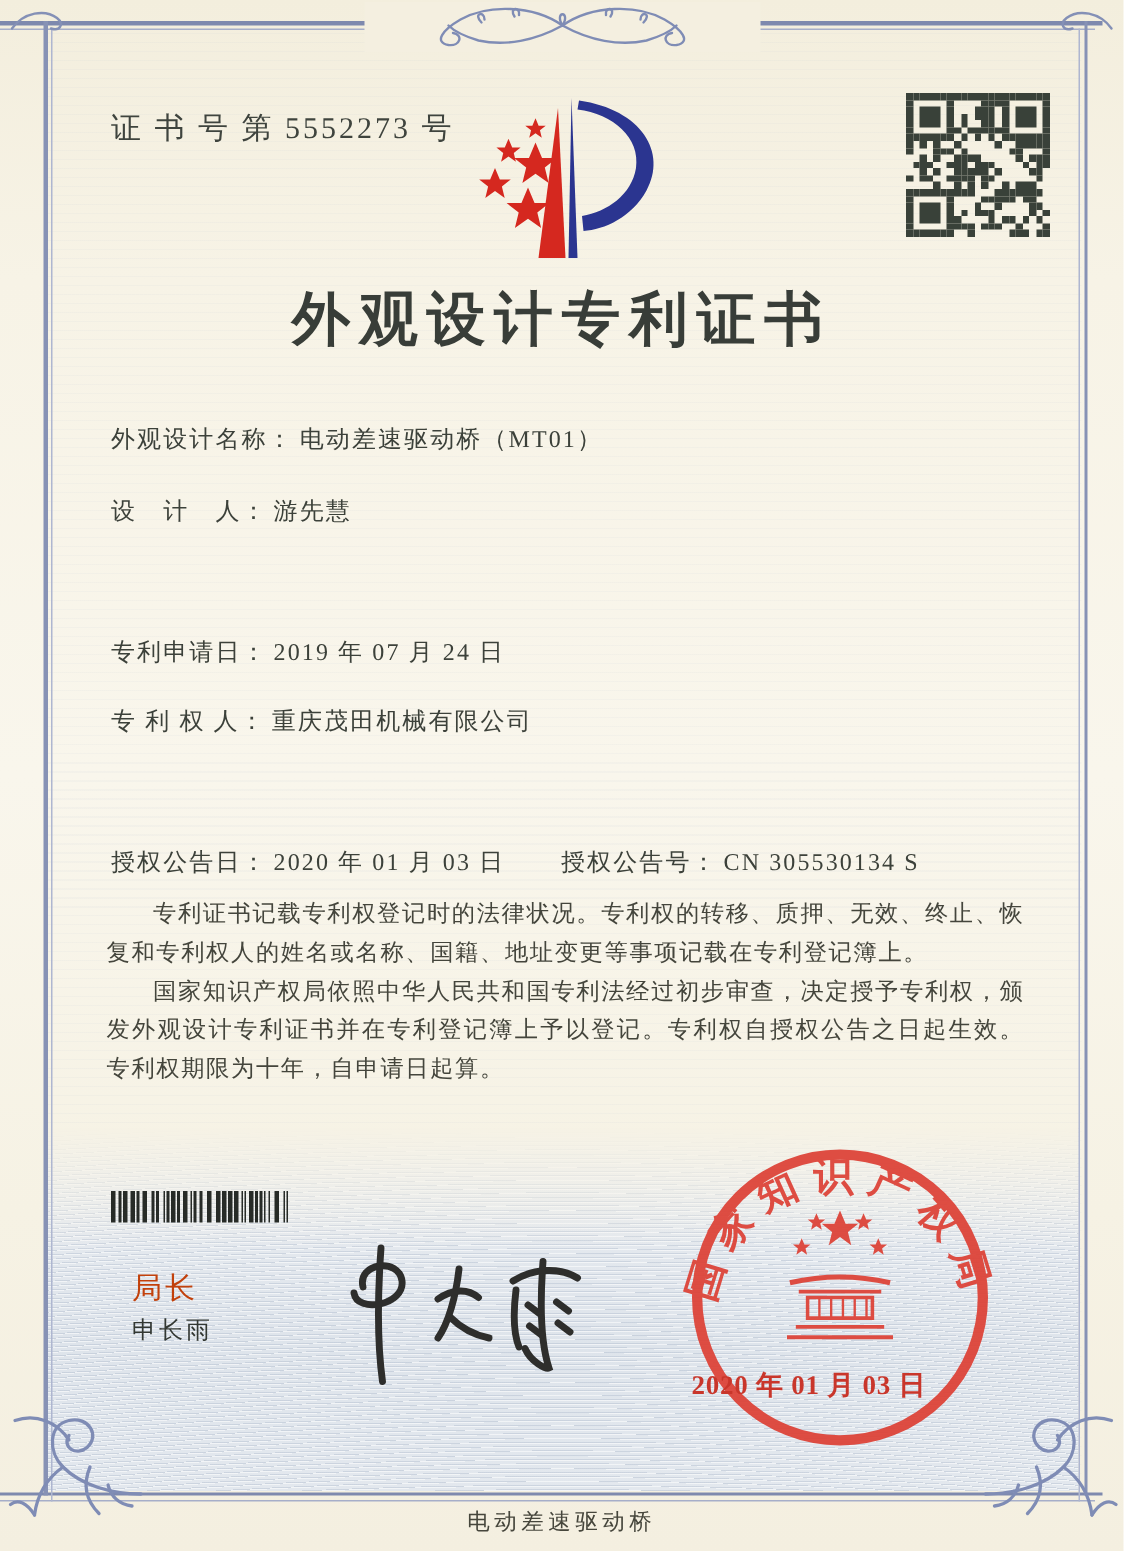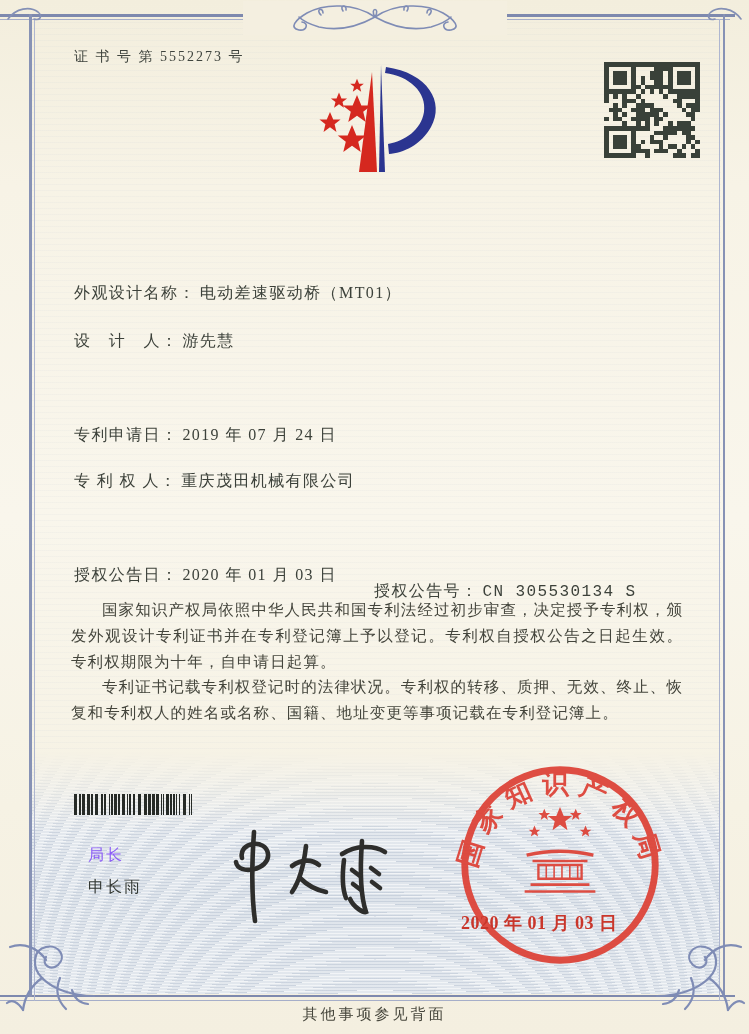--- a/index.html
+++ b/index.html
@@ -32,37 +32,37 @@
     background:repeating-linear-gradient(180deg, rgba(186,195,209,.09) 0 1px, rgba(0,0,0,0) 1px 6px); }
   
   .wave-band { left:31px; right:30px; top:752px; height:242px; z-index:1;
     background:
       repeating-radial-gradient(ellipse 1500px 430px at 50% 235%, rgba(255,255,255,.55) 0 2px, rgba(146,162,186,.28) 2px 4px, rgba(0,0,0,0) 4px 10px),
       linear-gradient(180deg,#eaedf1 0%,#dee4eb 60%,#e3e8ee 100%); }
   .wave-band::before { content:""; position:absolute; left:0; right:0; top:0; height:80px;
     background:linear-gradient(180deg,#f6f2e5 0%, rgba(246,242,229,0) 100%); }
   
   .content { position:absolute; inset:0; z-index:2; }
-  .cert-no { left:74px; top:48px; font-size:14px; letter-spacing:2px; color:#3f443e; }
+  .cert-no { left:74px; top:72px; font-size:20px; letter-spacing:2px; color:#3f443e; }
   .logo { left:293px; top:40px; }
   .qr { left:604px; top:62px; width:96px; height:96px; display:grid;
         grid-template-columns:repeat(21,1fr); grid-template-rows:repeat(21,1fr); }
   .qr i { display:block; }
   .qr i.d { background:#394139; }
   .title { left:0; width:100%; top:186px; text-align:center; font-size:39px; font-weight:700;
            letter-spacing:6px; color:#383d38; }
   .field-row { left:74px; width:620px; font-size:16px; letter-spacing:1.4px; color:#3c413a; }
   .field-row .lbl { margin-right:4px; }
-  .grant-no { position:absolute; left:300px; top:16px; white-space:nowrap;font-family:Liberation Mono, monospace; }
+  .grant-no { position:absolute; left:300px; top:0; white-space:nowrap; }
   .paras { left:71px; width:612px; top:597px; font-size:15.5px; line-height:25.8px;
            letter-spacing:1.1px; color:#44453c; text-align:justify; }
   .paras p { text-indent:2em; }
   .barcode { left:74px; top:794px; width:216px; height:21px; display:flex; align-items:stretch; }
   .barcode i { display:block; }
-  .director-role { left:88px; top:845px; font-size:16px; letter-spacing:2px; color:#8b5cf6;
+  .director-role { left:88px; top:845px; font-size:20px; letter-spacing:2px; color:#c2410c;
                    font-family:Liberation Serif, serif; }
   .director-name { left:88px; top:877px; font-size:16px; letter-spacing:2px; color:#333833;
                    font-family:"Liberation Sans","DejaVu Sans",sans-serif; }
   .signature { left:208px; top:820px; }
   .seal { left:452px; top:757px; opacity:.93; }
   .seal-date { left:461px; top:911px; font-size:18px; letter-spacing:.5px; color:#c9362b;
                z-index:5; font-weight:600; }
   .page-info { left:0; width:100%; top:961px; text-align:center; font-size:14px;
                letter-spacing:3px; color:#3c4038; }
   .back-note { left:0; width:100%; top:1005px; text-align:center; font-size:15px;
@@ -581,41 +581,42 @@
       <i></i>
       <i></i>
       <i class="d"></i>
       <i class="d"></i>
       <i class="d"></i>
       <i></i>
       <i class="d"></i>
       <i class="d"></i>
     </div>
 
+  <div class="abs title">外观设计专利证书</div>
 
   <div class="abs field-row" style="top:283px">
     <span class="lbl">外观设计名称：</span><span>电动差速驱动桥（MT01）</span>
   </div>
   <div class="abs field-row" style="top:331px">
     <span class="lbl">设　计　人：</span><span>游先慧</span>
   </div>
   <div class="abs field-row" style="top:425px">
     <span class="lbl">专利申请日：</span><span>2019 年 07 月 24 日</span>
   </div>
   <div class="abs field-row" style="top:471px">
     <span class="lbl">专 利 权 人：</span><span>重庆茂田机械有限公司</span>
   </div>
   <div class="abs field-row" style="top:565px">
     <span class="lbl">授权公告日：</span><span>2020 年 01 月 03 日</span>
     <span class="grant-no"><span class="lbl">授权公告号：</span><span>CN 305530134 S</span></span>
   </div>
 
   <div class="abs paras">
+    <p>专利证书记载专利权登记时的法律状况。专利权的转移、质押、无效、终止、恢复和专利权人的姓名或名称、国籍、地址变更等事项记载在专利登记簿上。</p>
     <p>国家知识产权局依照中华人民共和国专利法经过初步审查，决定授予专利权，颁发外观设计专利证书并在专利登记簿上予以登记。专利权自授权公告之日起生效。专利权期限为十年，自申请日起算。</p>
-    <p>专利证书记载专利权登记时的法律状况。专利权的转移、质押、无效、终止、恢复和专利权人的姓名或名称、国籍、地址变更等事项记载在专利登记簿上。</p>
   </div>
 
   <div class="abs barcode" id="barcode">
       <i style="width: 3px; background: rgb(39, 43, 39);"></i>
       <i style="width: 2px; background: transparent;"></i>
       <i style="width: 2px; background: rgb(39, 43, 39);"></i>
       <i style="width: 1px; background: transparent;"></i>
       <i style="width: 3px; background: rgb(39, 43, 39);"></i>
       <i style="width: 2px; background: transparent;"></i>
       <i style="width: 3px; background: rgb(39, 43, 39);"></i>
@@ -715,14 +716,14 @@
       <path d="M76,100 Q110,92 144,100" stroke-width="3.4"></path>
       <path d="M82,106 H138" stroke-width="2.6"></path>
       <path d="M88,110 H132 V124 H88 Z" stroke-width="2.4"></path>
       <path d="M96,110 V124 M104,110 V124 M112,110 V124 M120,110 V124 M128,110 V124" stroke-width="1.6"></path>
       <path d="M80,130 H140" stroke-width="2.6"></path>
       <path d="M74,137 H146" stroke-width="2.6"></path>
     </g>
   </svg>
   <div class="abs seal-date">2020 年 01 月 03 日</div>
 
-  <div class="abs back-note">其他事项参见背面</div>
+  <div class="abs back-note">电动差速驱动桥</div>
 </div>
 
 </body></html>

